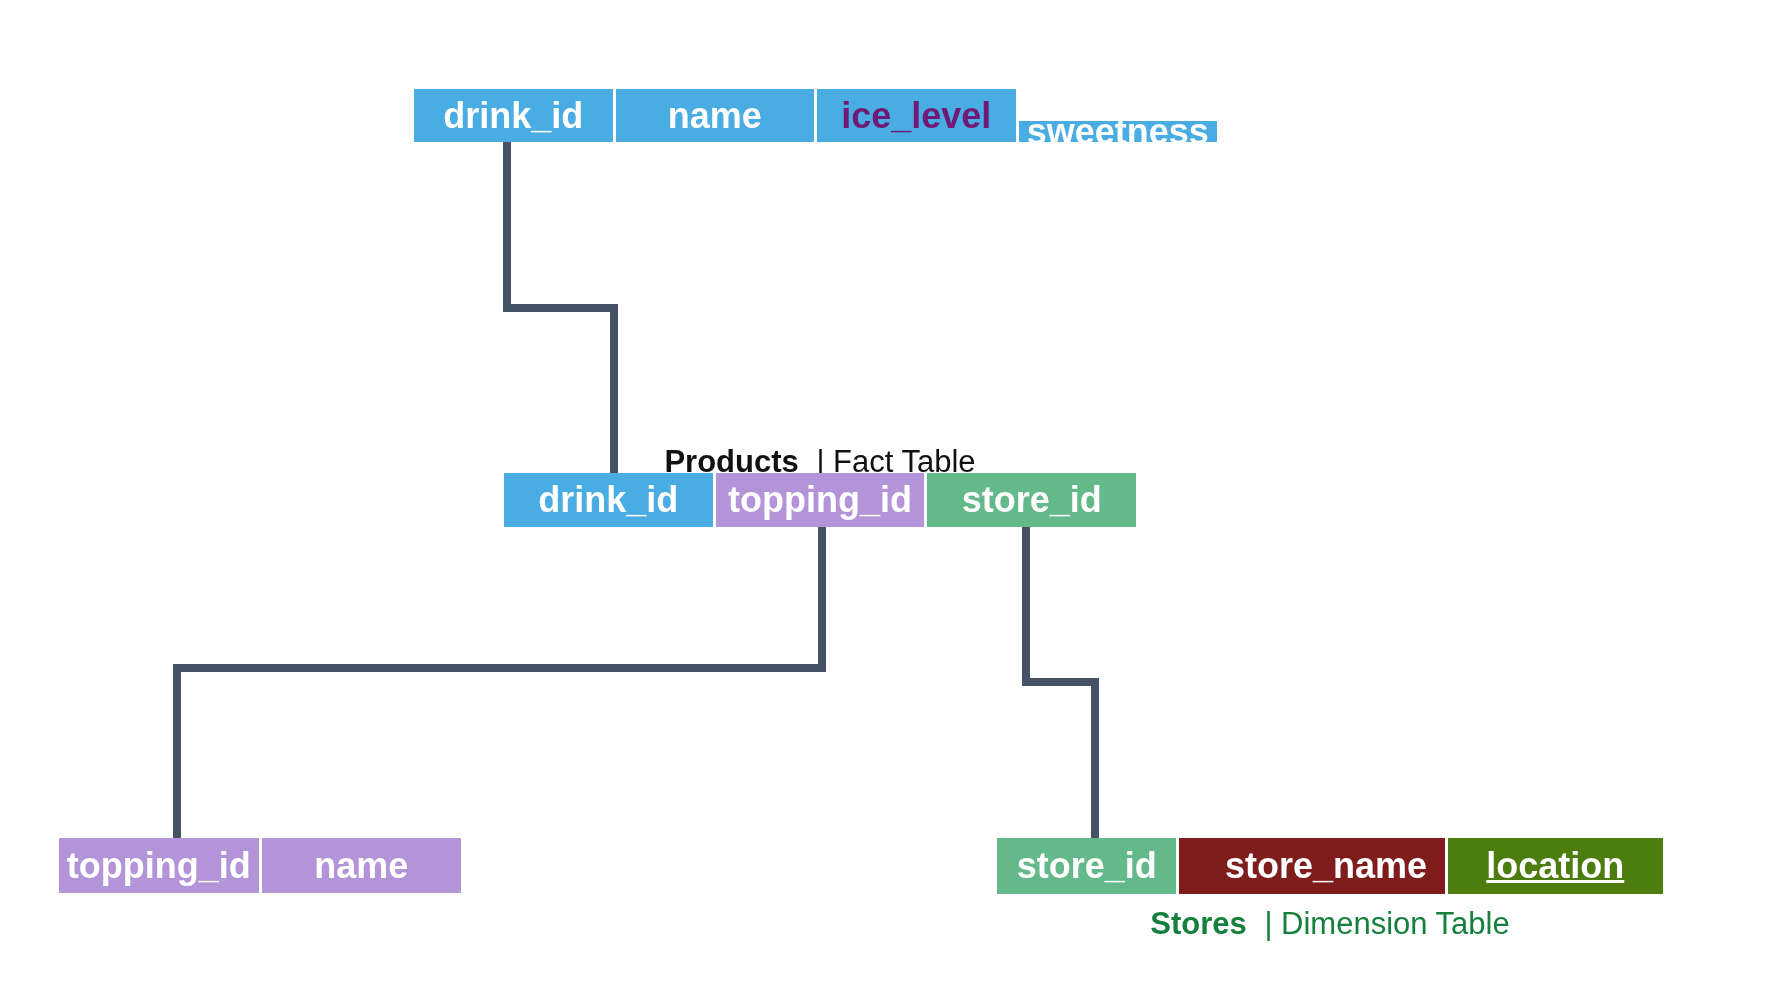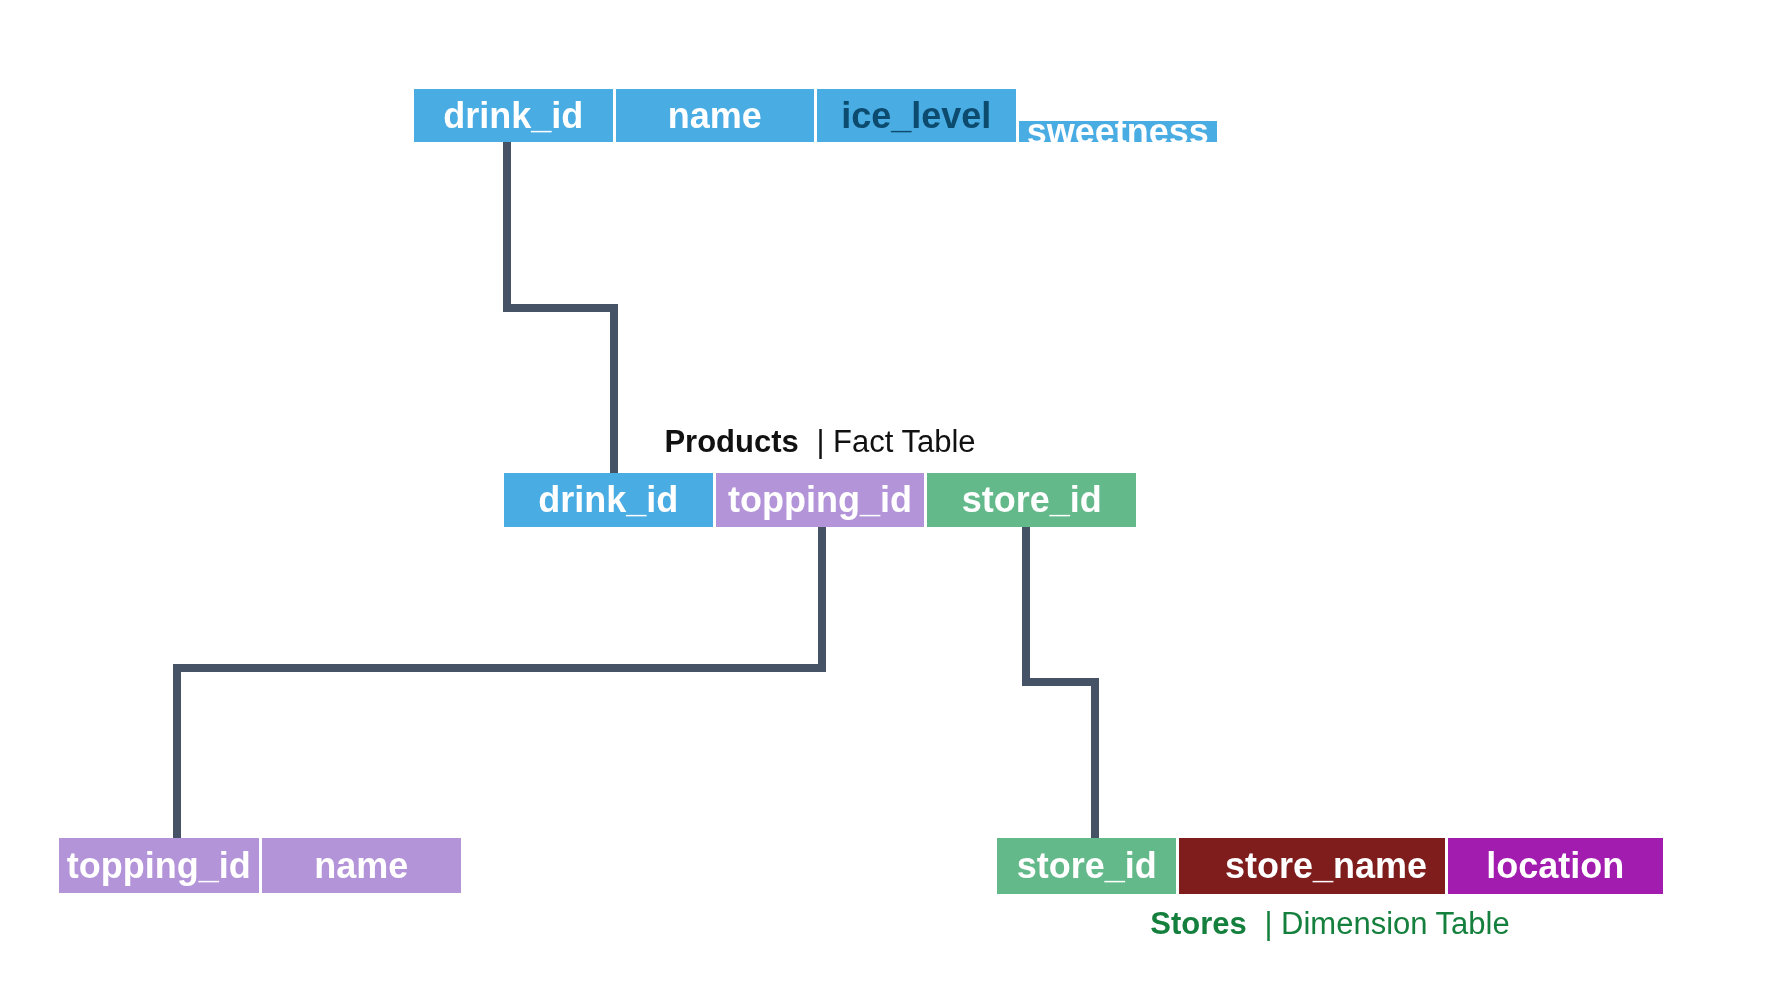--- a/index.html
+++ b/index.html
@@ -23,21 +23,21 @@
     font-size: 31px;
     line-height: 36px;
     color: #111111;
     white-space: nowrap;
   }
   .table-title .tname { font-weight: bold; }
   .table-title .tsuffix { font-weight: normal; margin-left: 9px; }
   .title-center { text-align: center; }
 
   #drinks-title   { left: 459px; top: 52px;  width: 803px; }
-  #products-title { left: 504px; top: 424px; width: 632px; }
+  #products-title { left: 504px; top: 444px; width: 632px; }
   #toppings-title { left: 42px;  top: 906px; width: 600px; text-align: left; }
   #stores-title   { left: 997px; top: 906px; width: 666px; }
 
   
   .trow {
     position: absolute;
     display: flex;
     gap: 3px;
   }
   #drinks-row   { left: 414px; top: 89px;  width: 803px; height: 53px; }
@@ -92,21 +92,21 @@
   <div class="connector" id="conn-b-h" style="background: rgb(70, 82, 102);"></div>
   <div class="connector" id="conn-b-v2" style="background: rgb(70, 82, 102);"></div>
 
   <div class="connector" id="conn-c-v1" style="background: rgb(70, 82, 102);"></div>
   <div class="connector" id="conn-c-h" style="background: rgb(70, 82, 102);"></div>
   <div class="connector" id="conn-c-v2" style="background: rgb(70, 82, 102);"></div>
 
   <div class="trow" id="drinks-row">
       <div class="cell" style="background: rgb(73, 172, 226); color: rgb(255, 255, 255);">drink_id</div>
       <div class="cell" style="background: rgb(73, 172, 226); color: rgb(255, 255, 255);">name</div>
-      <div class="cell" style="background: rgb(73, 172, 226); color: #0c4a6e;">ice_level</div>
+      <div class="cell" style="background: rgb(73, 172, 226); color: #701a75;">ice_level</div>
       <div class="cell" style="background: rgb(73, 172, 226); color: rgb(255, 255, 255); margin-top: 32px;">sweetness</div>
     </div>
 
   <div class="table-title title-center" id="products-title" style="color: rgb(17, 17, 17);">
     <span class="tname">Products</span>
     <span class="tsuffix">| Fact Table</span>
   </div>
   <div class="trow" id="products-row">
       <div class="cell" style="background: rgb(73, 172, 226); color: rgb(255, 255, 255);">drink_id</div>
       <div class="cell" style="background: rgb(180, 148, 216); color: rgb(255, 255, 255);">topping_id</div>
@@ -114,20 +114,20 @@
     </div>
 
   <div class="trow" id="toppings-row">
       <div class="cell" style="background: rgb(180, 148, 216); color: rgb(255, 255, 255);">topping_id</div>
       <div class="cell" style="background: rgb(180, 148, 216); color: rgb(255, 255, 255);">name</div>
     </div>
 
   <div class="trow" id="stores-row">
       <div class="cell" style="background: rgb(100, 185, 138); color: rgb(255, 255, 255);">store_id</div>
       <div class="cell" style="background: #7f1d1d; color: rgb(255, 255, 255); padding-left: 28px;">store_name</div>
-      <div class="cell" style="background: #a21caf; color: rgb(255, 255, 255);">location</div>
+      <div class="cell" style="background: #4d7c0f; color: rgb(255, 255, 255); text-decoration: underline;">location</div>
     </div>
   <div class="table-title title-center" id="stores-title" style="color: #15803d;">
     <span class="tname">Stores</span>
     <span class="tsuffix">| Dimension Table</span>
   </div>
 
 </div>
 
 </body></html>

